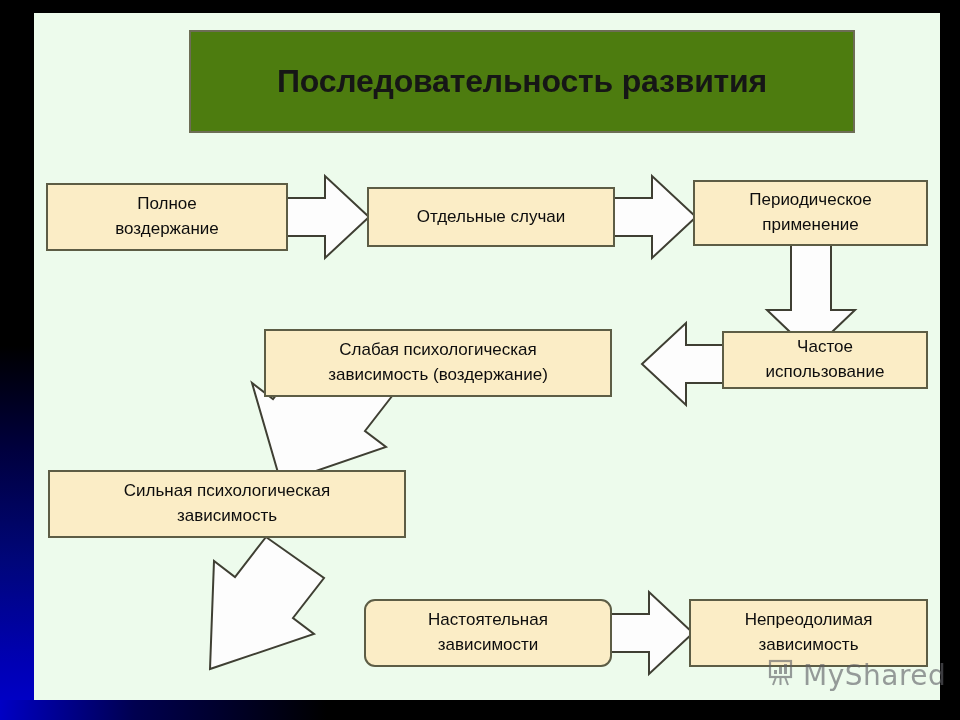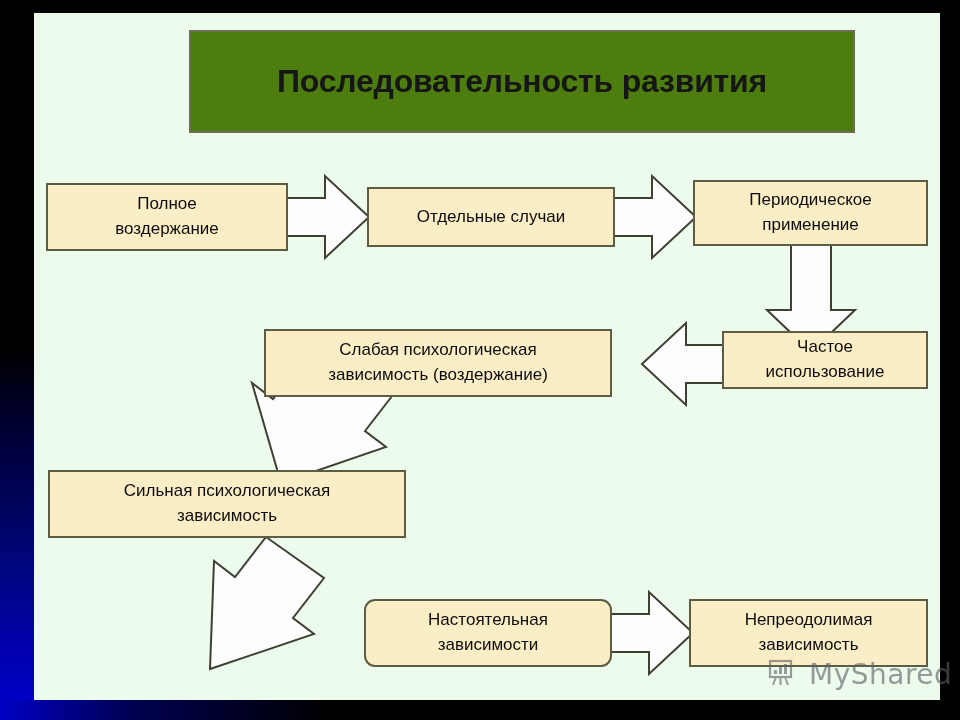--- a/index.html
+++ b/index.html
@@ -102,21 +102,22 @@
     stroke-width: 2;
     stroke-linejoin: miter;
   }
 
   
   #watermark {
     position: absolute;
     left: 733px;
     top: 645px;
     display: flex;
-    gap: 12px;
+    align-items: center;
+    gap: 6px;
     opacity: 0.62;
   }
   #watermark .wm-text {
     font-size: 28px;
     color: #5f6066;
     letter-spacing: 0.5px;
     font-family: "DejaVu Sans", sans-serif;
   }
   #watermark .wm-icon { display: block; }
 </style>

